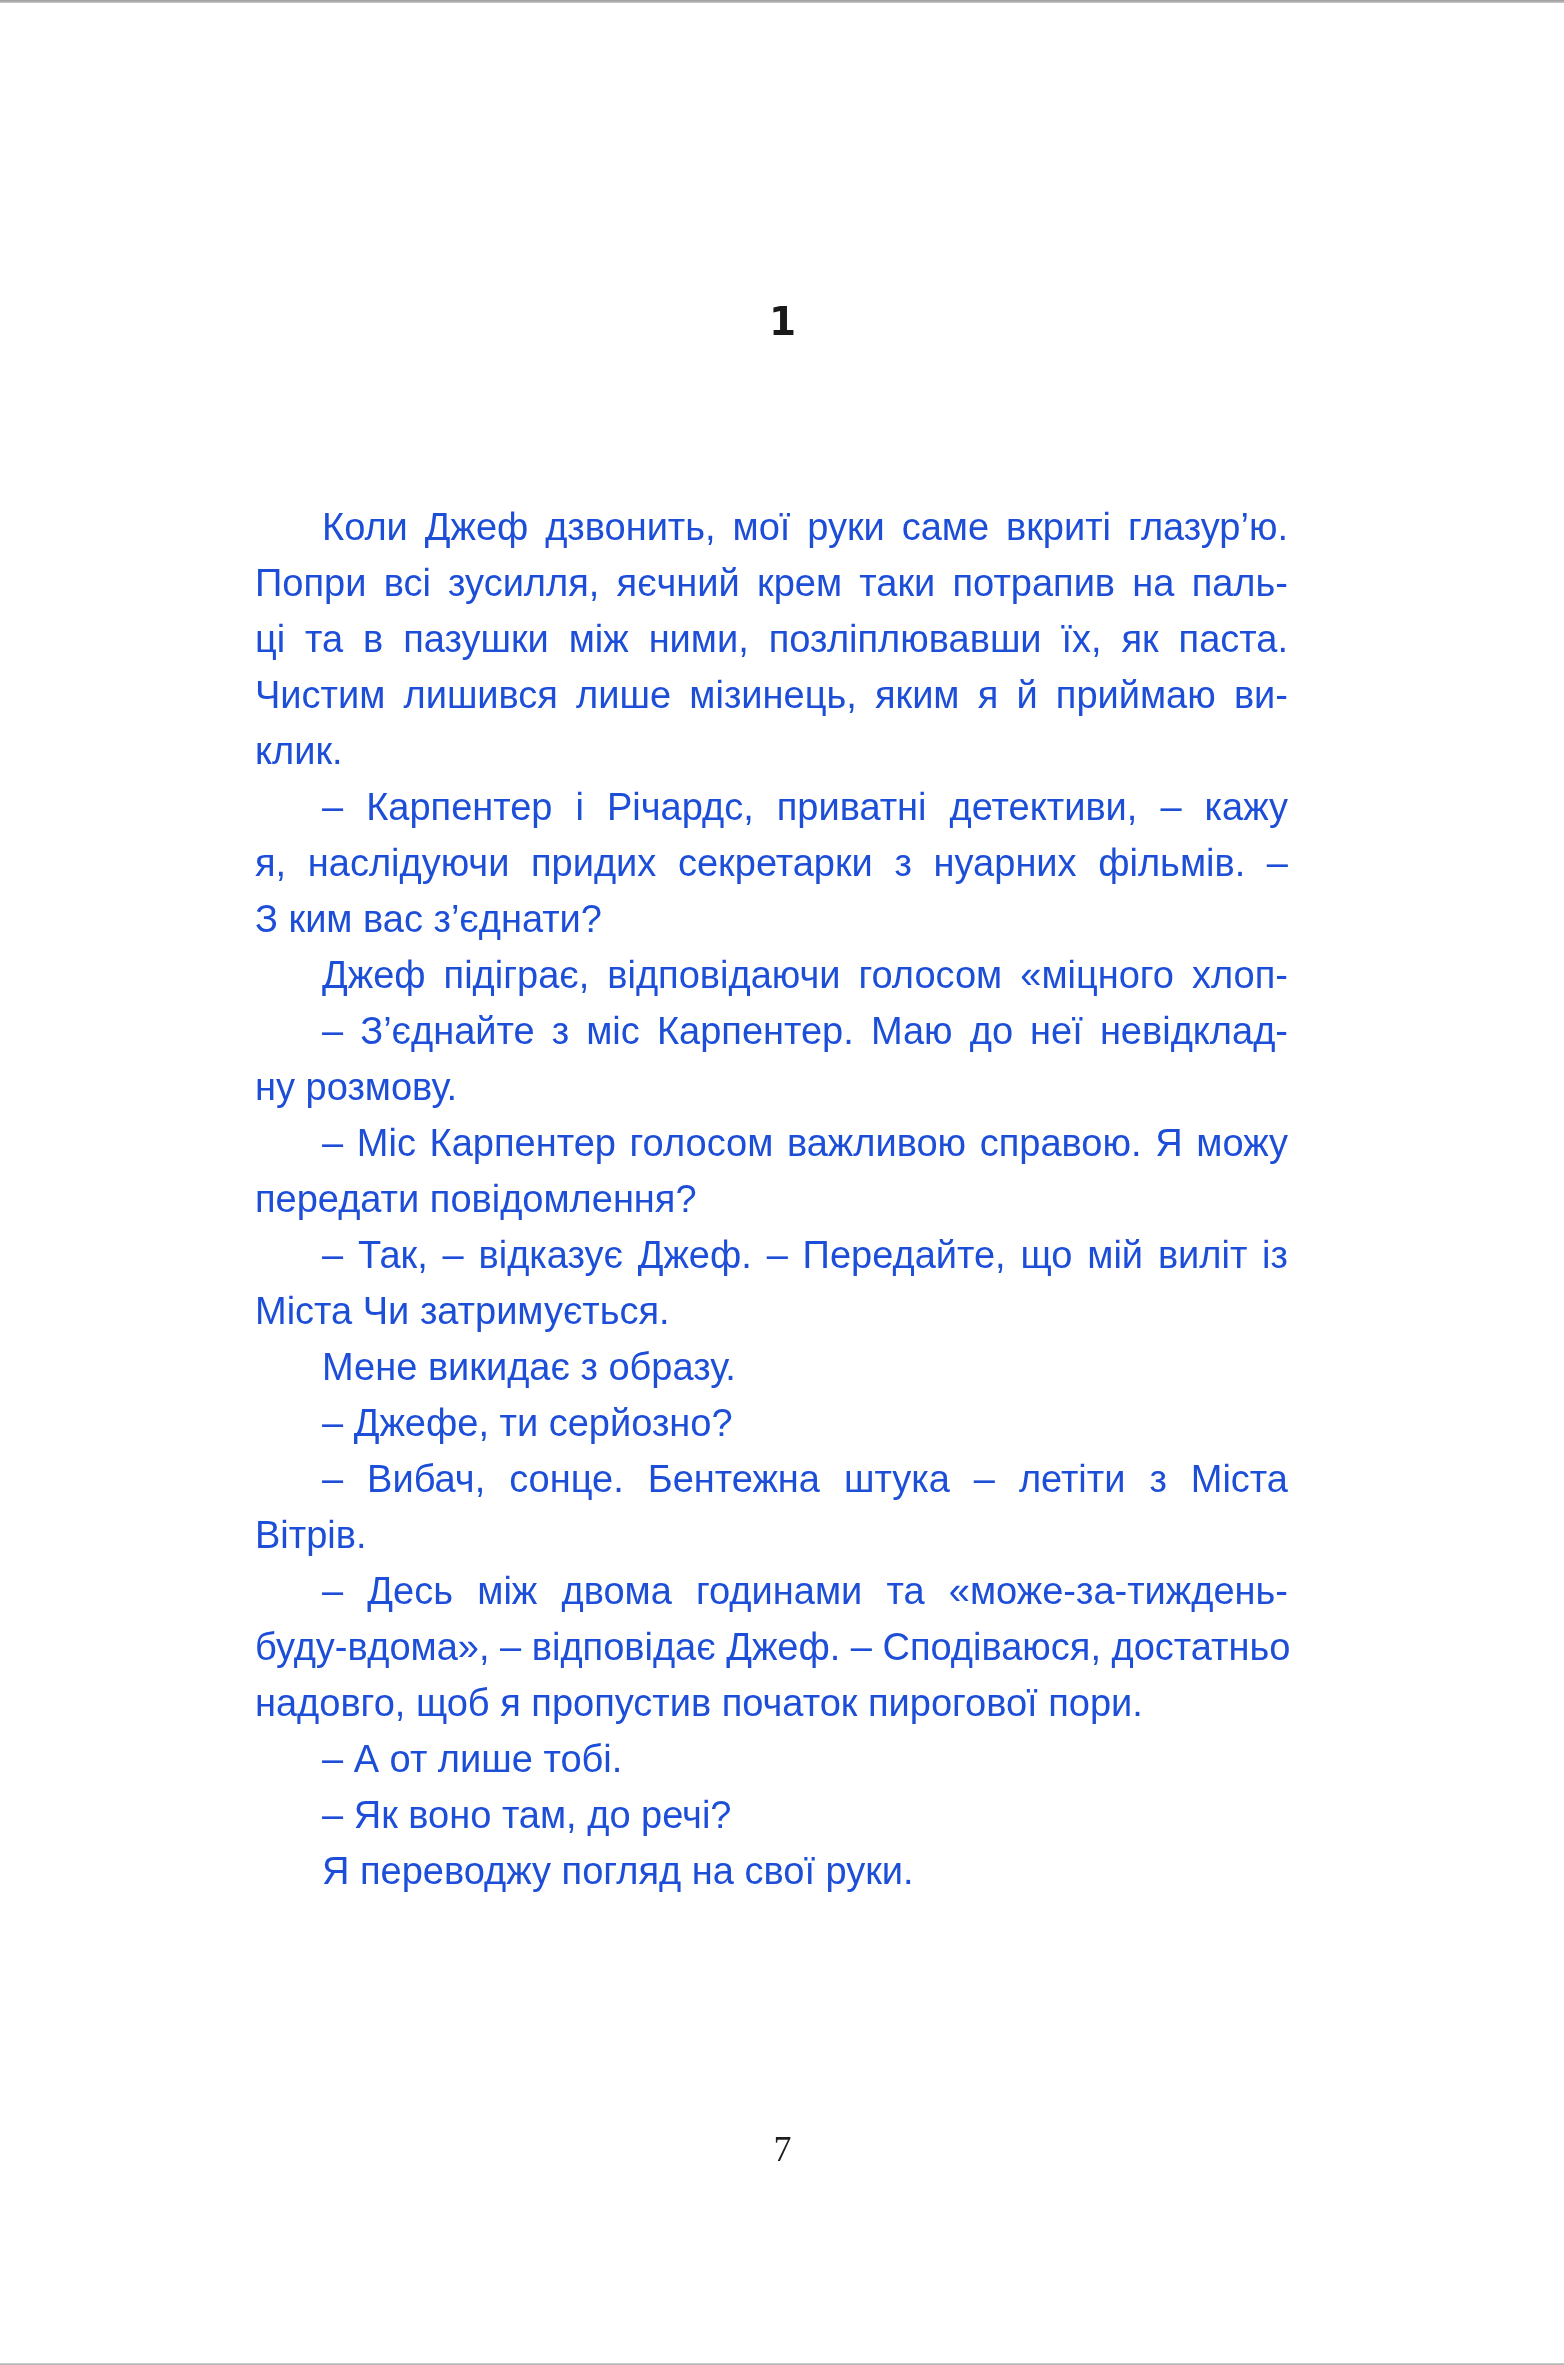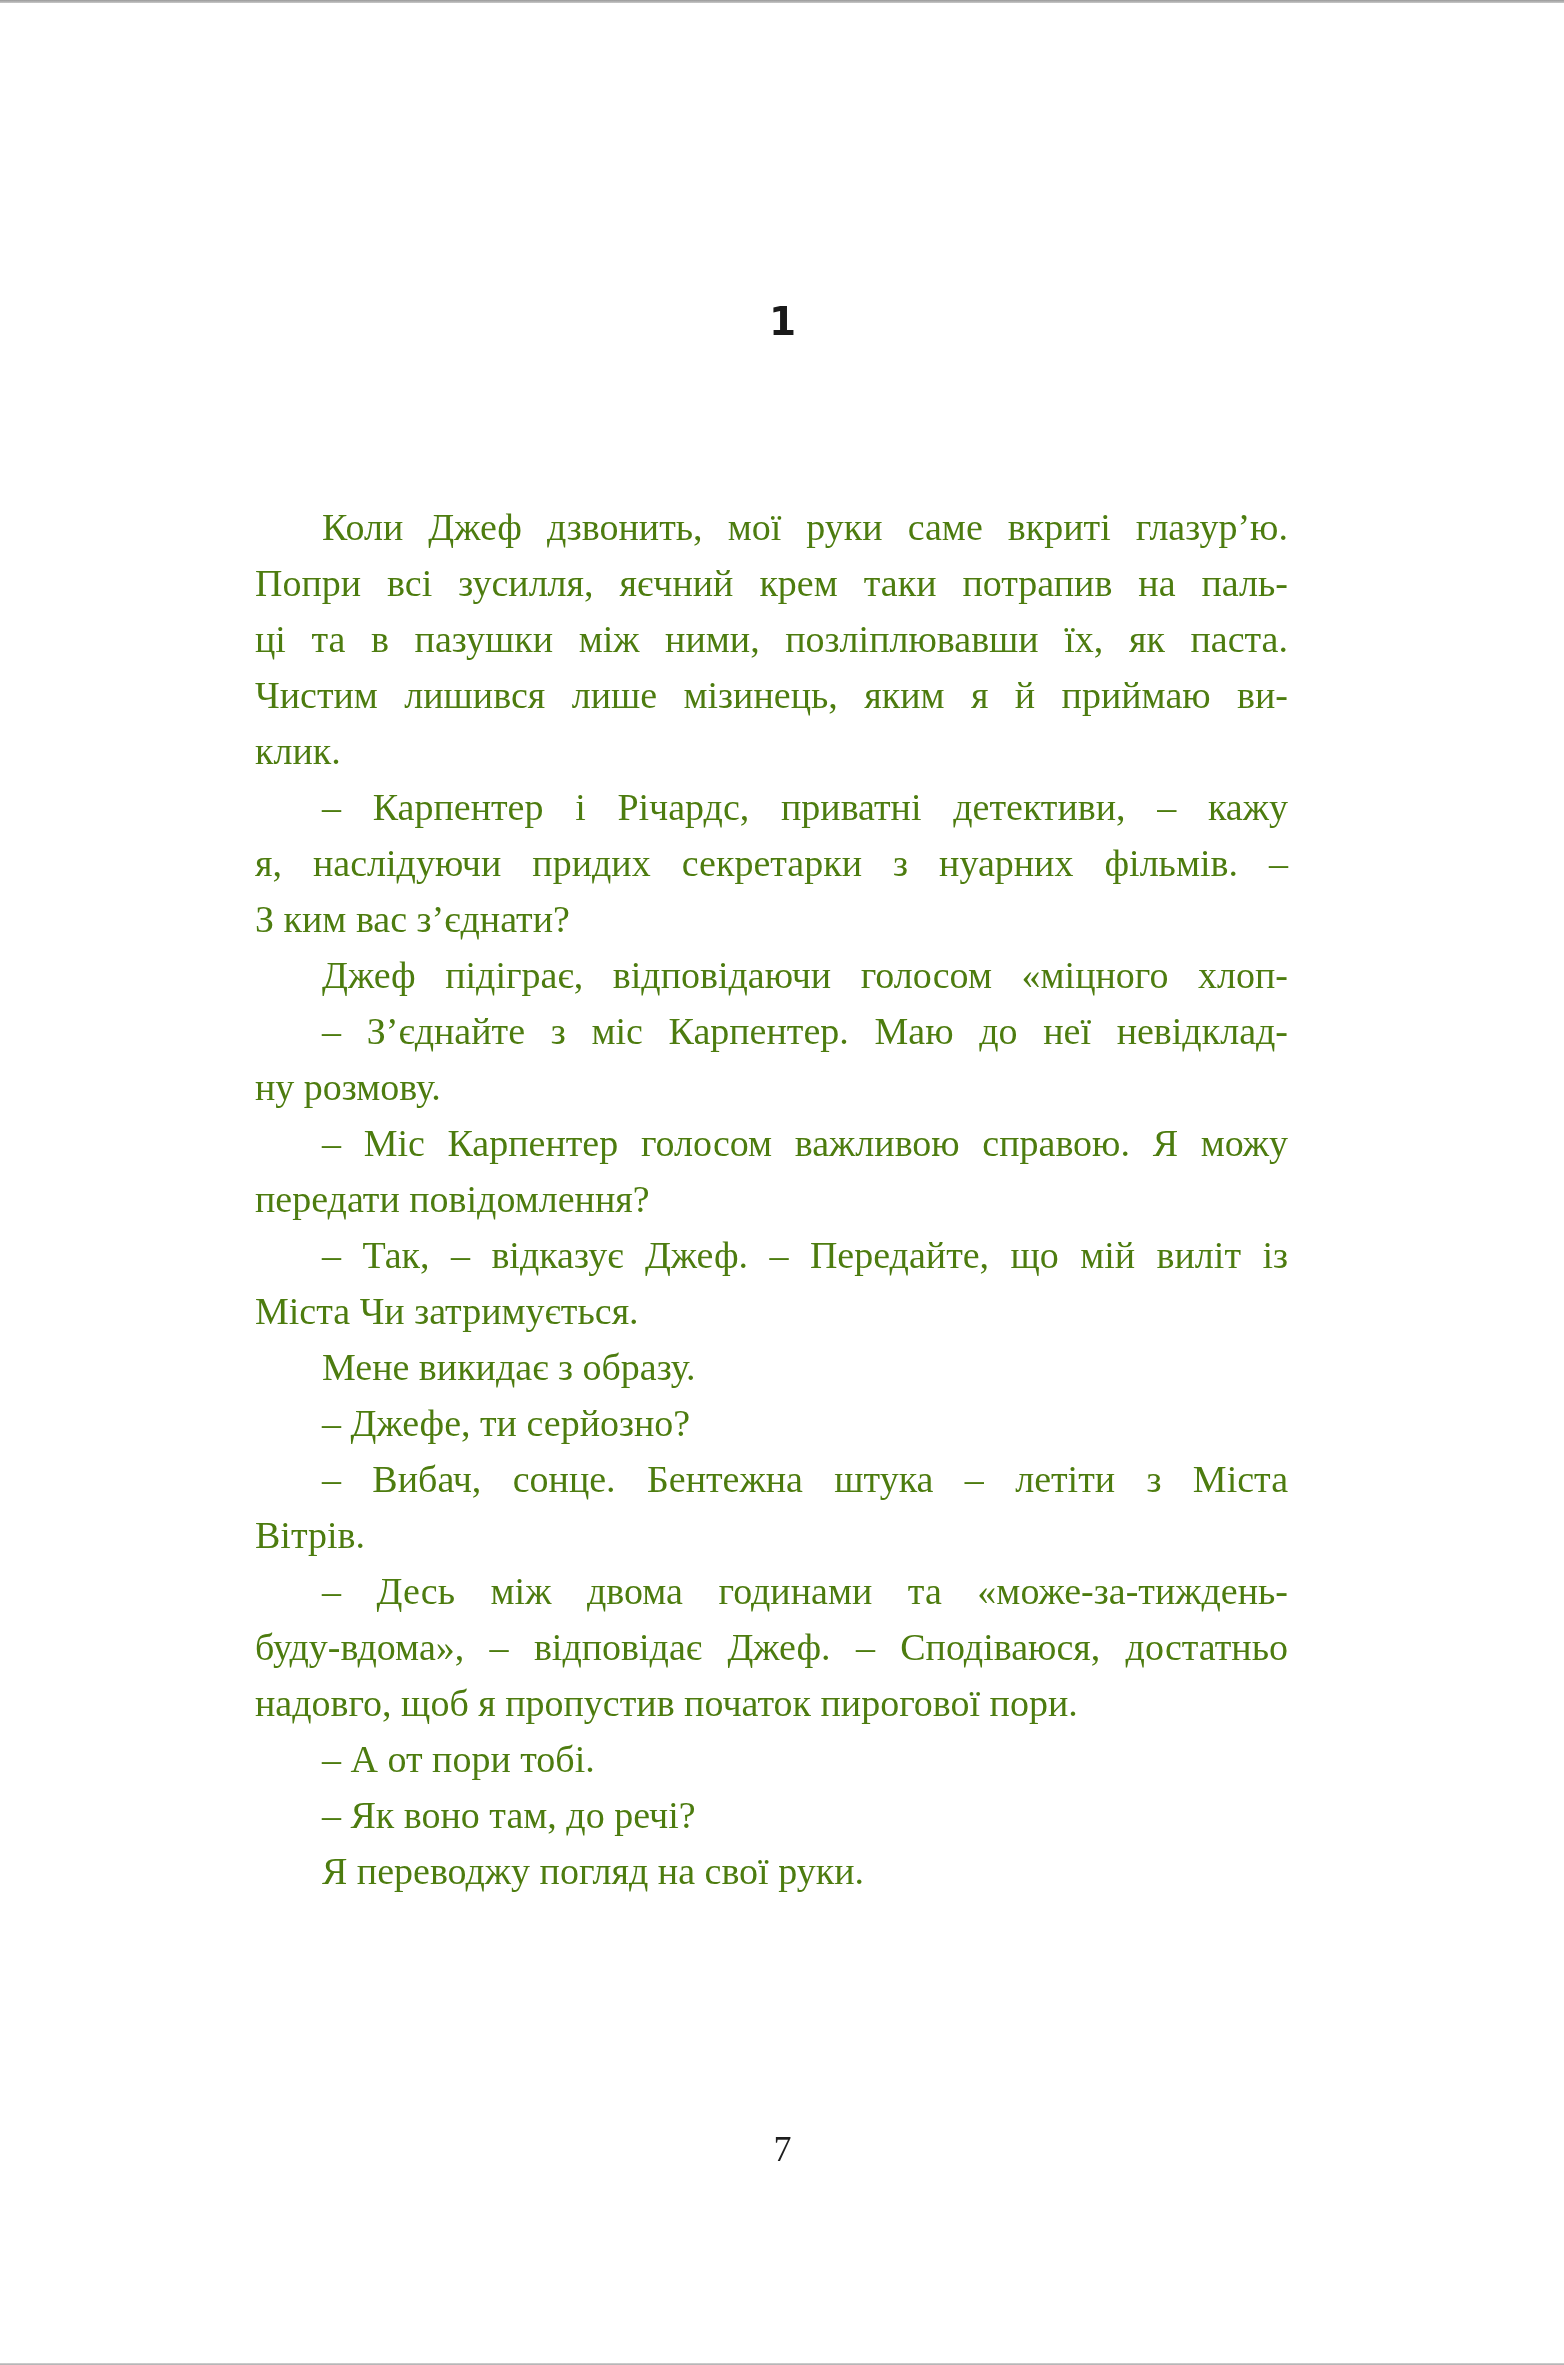--- a/index.html
+++ b/index.html
@@ -35,24 +35,24 @@
       font-weight: bold;
       font-size: 39px;
       color: #1a1a1a;
       line-height: 57px;
     }
     .body-text {
       position: absolute;
       left: 255px;
       top: 499px;
       width: 1033px;
-      font-family: Liberation Serif, serif;
+      font-family: Liberation Sans, sans-serif;
       font-size: 38px;
       line-height: 56px;
-      color: #4d7c0f;
+      color: #1d4ed8;
     }
     .line {
       display: block;
       white-space: nowrap;
       height: 56px;
     }
     .line.justify {
       text-align: justify;
       text-align-last: justify;
     }
@@ -94,21 +94,21 @@
   <span class="line">передати повідомлення?</span>
   <span class="line indent justify">– Так, – відказує Джеф. – Передайте, що мій виліт із</span>
   <span class="line">Міста Чи затримується.</span>
   <span class="line indent">Мене викидає з образу.</span>
   <span class="line indent">– Джефе, ти серйозно?</span>
   <span class="line indent justify">– Вибач, сонце. Бентежна штука – летіти з Міста</span>
   <span class="line">Вітрів.</span>
   <span class="line indent justify">– Десь між двома годинами та «може-за-тиждень-</span>
   <span class="line justify">буду-вдома», – відповідає Джеф. – Сподіваюся, достатньо</span>
   <span class="line">надовго, щоб я пропустив початок пирогової пори.</span>
-  <span class="line indent">– А от пори тобі.</span>
+  <span class="line indent">– А от лише тобі.</span>
   <span class="line indent">– Як воно там, до речі?</span>
   <span class="line indent">Я переводжу погляд на свої руки.</span>
 </div>
 
 <div class="page-number">7</div>
 
 <div class="page-border-bottom"></div>
 
 
 </body></html>

